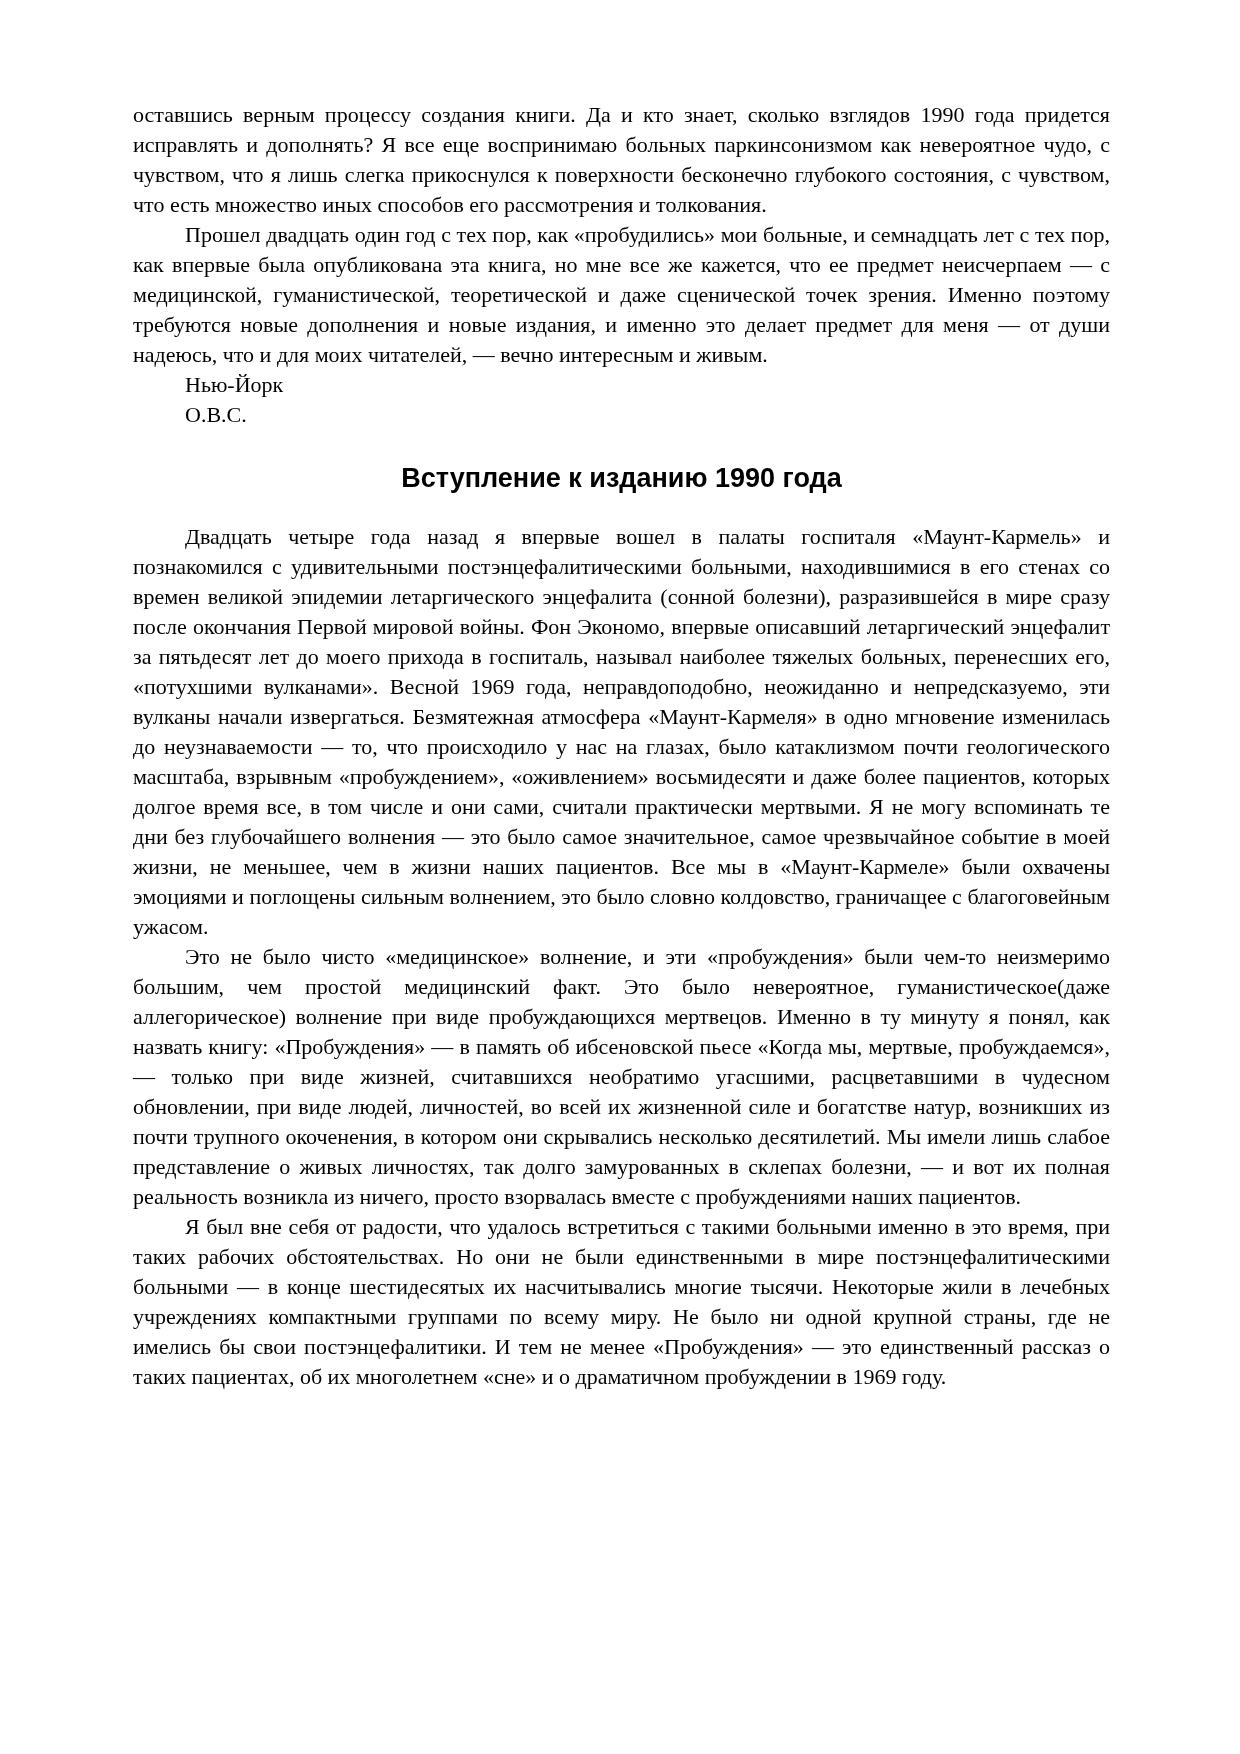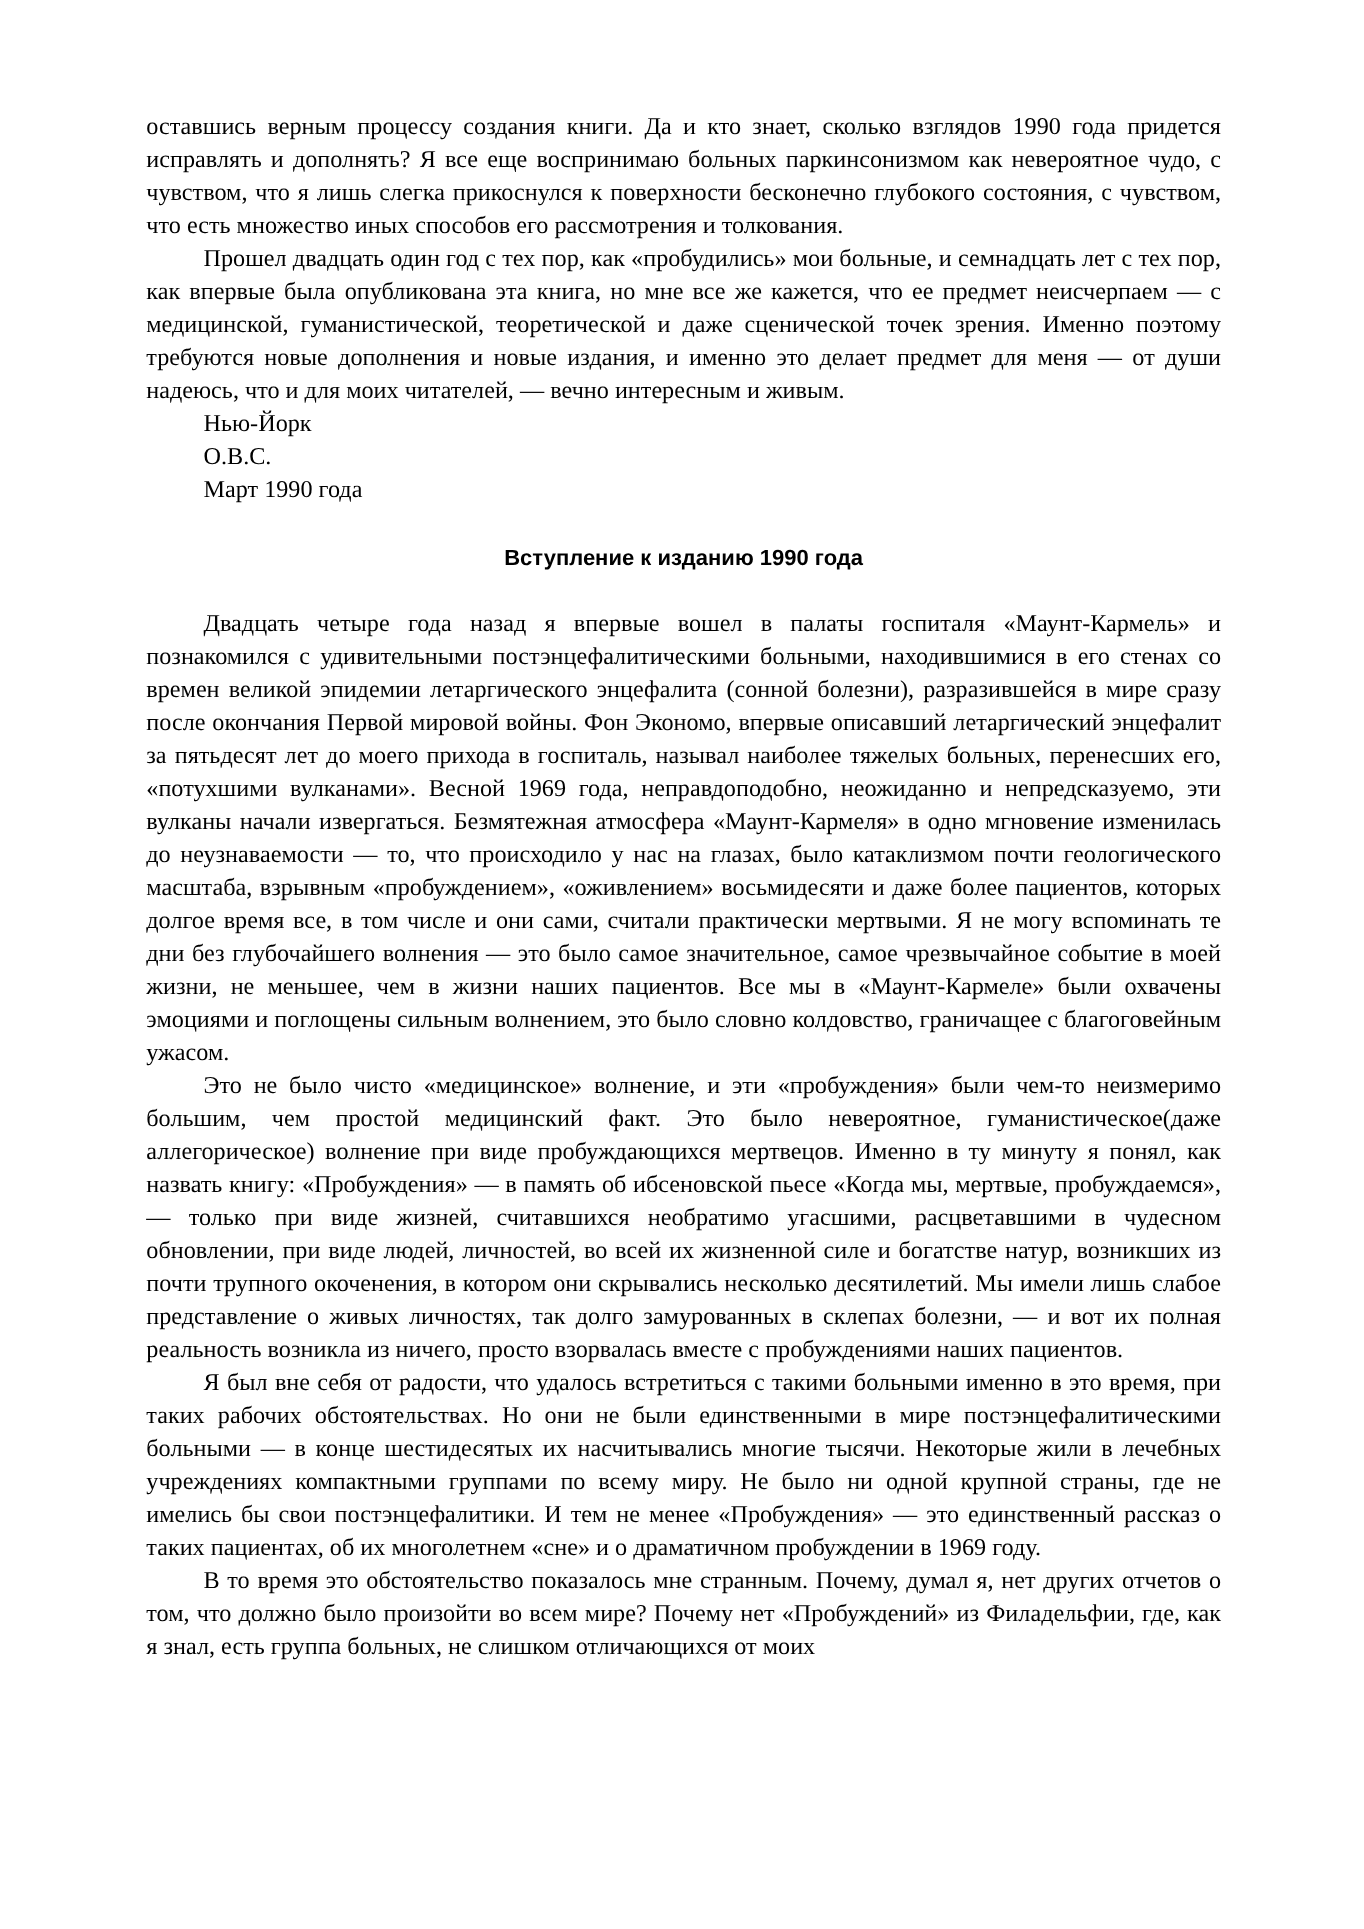--- a/index.html
+++ b/index.html
@@ -33,44 +33,42 @@
   }
   .signature-line {
     margin: 0;
     text-align: left;
     text-indent: 52px;
   }
   .section-heading {
     margin: 32px 0 28px 0;
     font-family: "Liberation Sans", "DejaVu Sans", sans-serif;
     font-weight: bold;
-    font-size: 20px;
+    font-size: 27px;
     line-height: 32px;
     text-align: center;
     text-indent: 0;
   }
 </style>
 </head>
 <body>
 
 <div class="page">
 
   <p class="body-par no-indent">оставшись верным процессу создания книги. Да и кто знает, сколько взглядов 1990 года придется исправлять и дополнять? Я все еще воспринимаю больных паркинсонизмом как невероятное чудо, с чувством, что я лишь слегка прикоснулся к поверхности бесконечно глубокого состояния, с чувством, что есть множество иных способов его рассмотрения и толкования.</p>
 
   <p class="body-par">Прошел двадцать один год с тех пор, как «пробудились» мои больные, и семнадцать лет с тех пор, как впервые была опубликована эта книга, но мне все же кажется, что ее предмет неисчерпаем — с медицинской, гуманистической, теоретической и даже сценической точек зрения. Именно поэтому требуются новые дополнения и новые издания, и именно это делает предмет для меня — от души надеюсь, что и для моих читателей, — вечно интересным и живым.</p>
 
   <div class="signature-block">
     <p class="signature-line">Нью-Йорк</p>
     <p class="signature-line">О.В.С.</p>
-    <p class="signature-line">Март 1990 года</p>
   </div>
 
   <h1 class="section-heading">Вступление к изданию 1990 года</h1>
 
   <p class="body-par">Двадцать четыре года назад я впервые вошел в палаты госпиталя «Маунт-Кармель» и познакомился с удивительными постэнцефалитическими больными, находившимися в его стенах со времен великой эпидемии летаргического энцефалита (сонной болезни), разразившейся в мире сразу после окончания Первой мировой войны. Фон Экономо, впервые описавший летаргический энцефалит за пятьдесят лет до моего прихода в госпиталь, называл наиболее тяжелых больных, перенесших его, «потухшими вулканами». Весной 1969 года, неправдоподобно, неожиданно и непредсказуемо, эти вулканы начали извергаться. Безмятежная атмосфера «Маунт-Кармеля» в одно мгновение изменилась до неузнаваемости — то, что происходило у нас на глазах, было катаклизмом почти геологического масштаба, взрывным «пробуждением», «оживлением» восьмидесяти и даже более пациентов, которых долгое время все, в том числе и они сами, считали практически мертвыми. Я не могу вспоминать те дни без глубочайшего волнения — это было самое значительное, самое чрезвычайное событие в моей жизни, не меньшее, чем в жизни наших пациентов. Все мы в «Маунт-Кармеле» были охвачены эмоциями и поглощены сильным волнением, это было словно колдовство, граничащее с благоговейным ужасом.</p>
 
   <p class="body-par">Это не было чисто «медицинское» волнение, и эти «пробуждения» были чем-то неизмеримо большим, чем простой медицинский факт. Это было невероятное, гуманистическое(даже аллегорическое) волнение при виде пробуждающихся мертвецов. Именно в ту минуту я понял, как назвать книгу: «Пробуждения» — в память об ибсеновской пьесе «Когда мы, мертвые, пробуждаемся», — только при виде жизней, считавшихся необратимо угасшими, расцветавшими в чудесном обновлении, при виде людей, личностей, во всей их жизненной силе и богатстве натур, возникших из почти трупного окоченения, в котором они скрывались несколько десятилетий. Мы имели лишь слабое представление о живых личностях, так долго замурованных в склепах болезни, — и вот их полная реальность возникла из ничего, просто взорвалась вместе с пробуждениями наших пациентов.</p>
 
   <p class="body-par">Я был вне себя от радости, что удалось встретиться с такими больными именно в это время, при таких рабочих обстоятельствах. Но они не были единственными в мире постэнцефалитическими больными — в конце шестидесятых их насчитывались многие тысячи. Некоторые жили в лечебных учреждениях компактными группами по всему миру. Не было ни одной крупной страны, где не имелись бы свои постэнцефалитики. И тем не менее «Пробуждения» — это единственный рассказ о таких пациентах, об их многолетнем «сне» и о драматичном пробуждении в 1969 году.</p>
 
-  <p class="body-par">В то время это обстоятельство показалось мне странным. Почему, думал я, нет других отчетов о том, что должно было произойти во всем мире? Почему нет «Пробуждений» из Филадельфии, где, как я знал, есть группа больных, не слишком отличающихся от моих</p>
 
 </div>
 
 </body></html>

